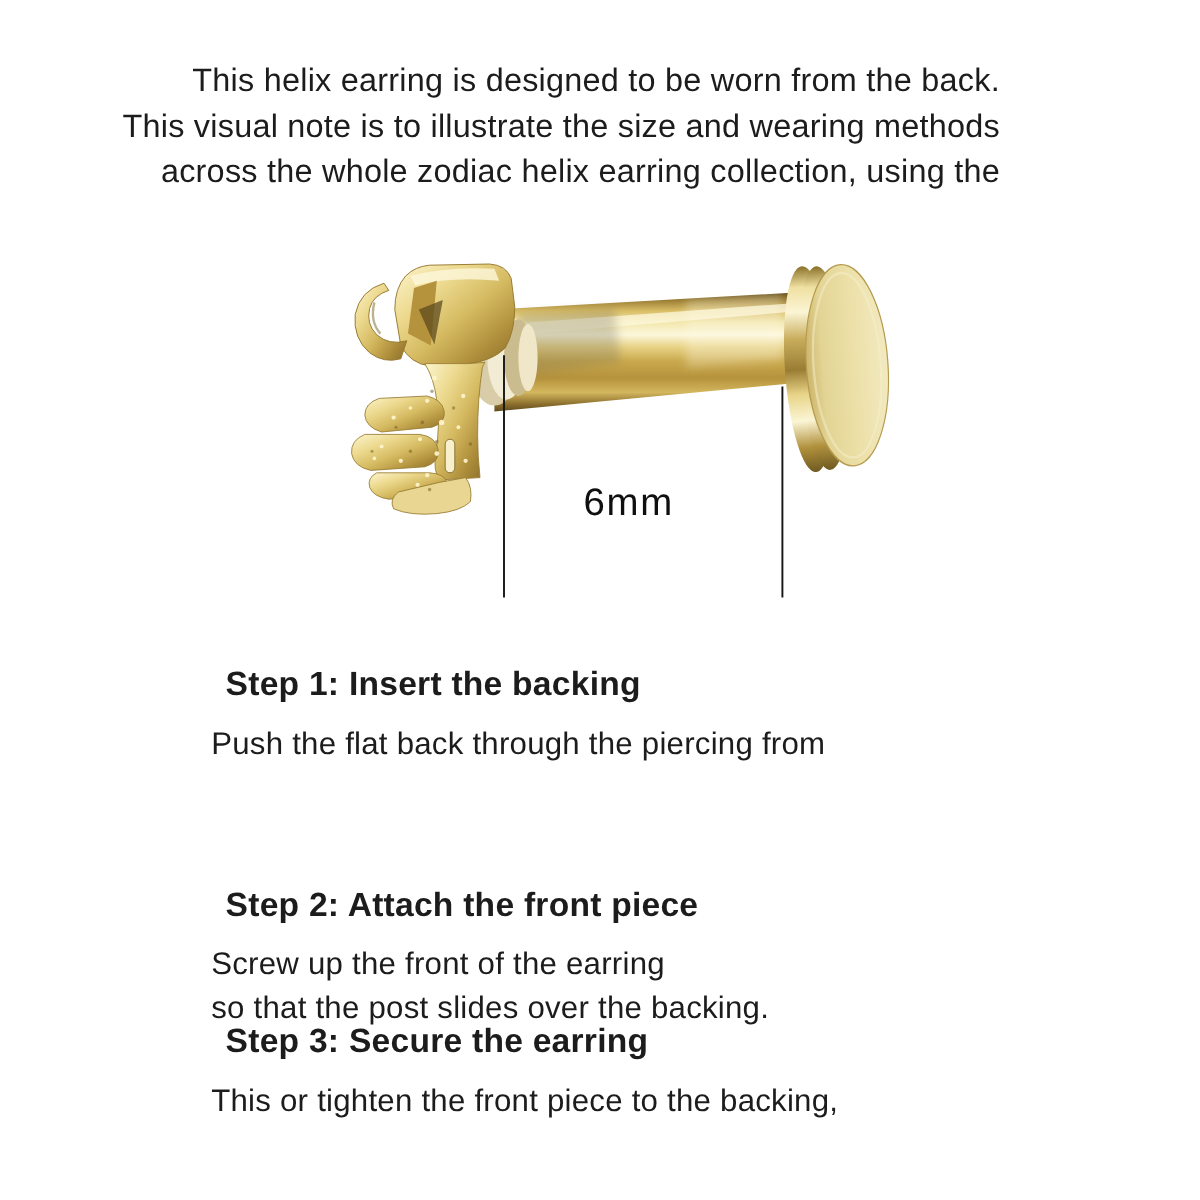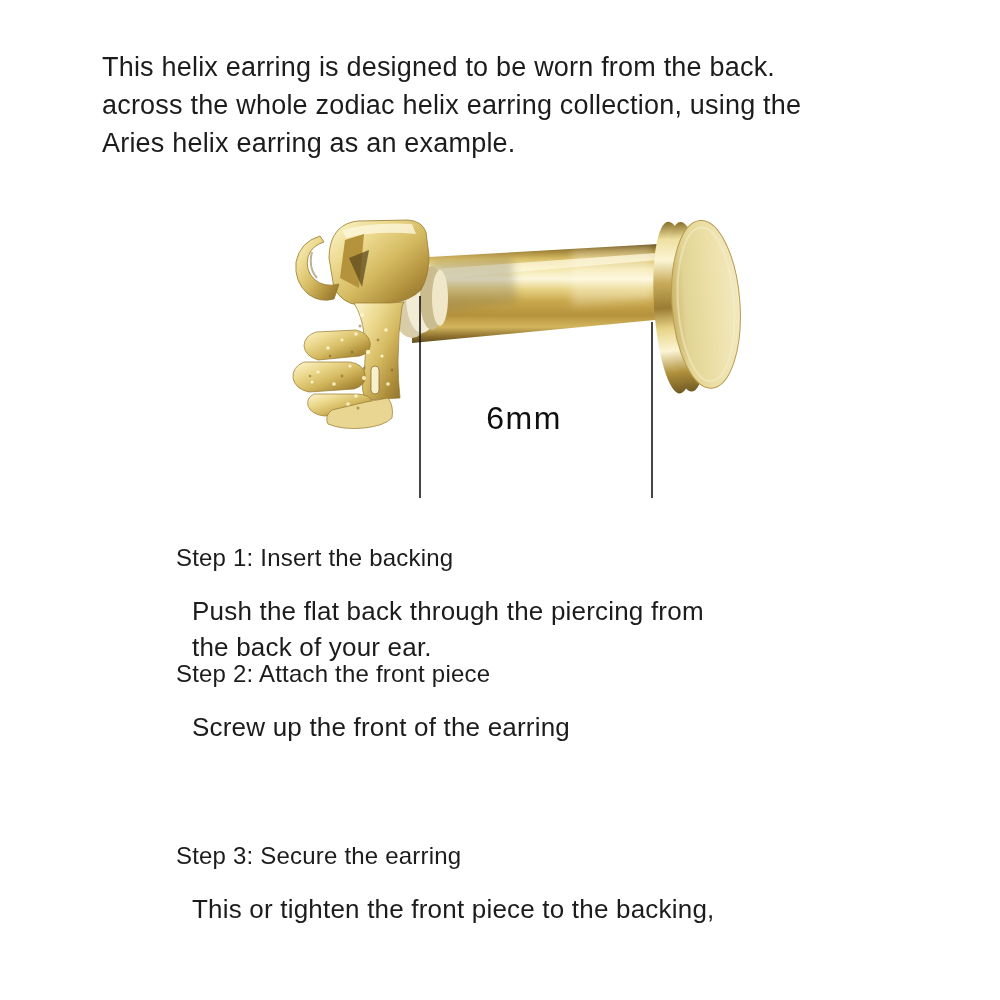--- a/index.html
+++ b/index.html
@@ -19,60 +19,61 @@
 
   .intro {
     position: absolute;
     left: 102px;
     top: 48px;
     margin: 0;
     font-size: 27px;
     line-height: 38px;
     font-weight: 400;
     letter-spacing: 0.2px;
+    text-align: right;
   }
 
   .diagram {
     position: absolute;
     left: 282px;
     top: 200px;
     width: 470px;
     height: 320px;
     margin: 0;
   }
 
   .step {
     position: absolute;
     left: 176px;
     margin: 0;
     font-size: 26px;
     line-height: 36.5px;
     letter-spacing: 0.2px;
   }
   .step h3 {
-    margin: 0;
-    font-size: 24px;
+    margin: 12px;
+    font-size: 28px;
     line-height: 36.5px;
-    font-weight: 400;
+    font-weight: 700;
     letter-spacing: 0.2px;
   }
-  .step p { margin: 16px; }
+  .step p { margin: 0; }
   #step-1 { top: 540px; }
-  #step-2 { top: 656px; }
+  #step-2 { top: 724px; }
   #step-3 { top: 838px; }
 </style>
 </head>
 <body>
 
 <main>
 
   <p class="intro">
     <span class="line">This helix earring is designed to be worn from the back.</span>
+    <span class="line">This visual note is to illustrate the size and wearing methods</span>
     <span class="line">across the whole zodiac helix earring collection, using the</span>
-    <span class="line">Aries helix earring as an example.</span>
   </p>
 
   <figure class="diagram">
     <svg viewBox="270 200 470 320" width="470" height="320" xmlns="http://www.w3.org/2000/svg">
       <defs>
         <linearGradient id="gPost" x1="0" y1="0" x2="0" y2="1">
           <stop offset="0" stop-color="#5e4b1d"></stop>
           <stop offset="0.07" stop-color="#9a7d33"></stop>
           <stop offset="0.16" stop-color="#d9bd66"></stop>
           <stop offset="0.26" stop-color="#f3e7ae"></stop>
@@ -187,28 +188,28 @@
       <line x1="408" y1="296" x2="408" y2="498" stroke="#161616" stroke-width="1.6"></line>
       <line x1="640" y1="322" x2="640" y2="498" stroke="#161616" stroke-width="1.6"></line>
       <text x="512" y="429" text-anchor="middle" font-family="'Liberation Sans','DejaVu Sans',sans-serif" font-size="32" letter-spacing="1.5" fill="#0f0f0f">6mm</text>
     </svg>
   </figure>
 
   <section class="step" id="step-1">
     <h3>Step 1: Insert the backing</h3>
     <p>
       <span class="line">Push the flat back through the piercing from</span>
-      <span class="line">the back of your ear.</span>
     </p>
   </section>
 
   <section class="step" id="step-2">
     <h3>Step 2: Attach the front piece</h3>
     <p>
       <span class="line">Screw up the front of the earring</span>
+      <span class="line">so that the post slides over the backing.</span>
     </p>
   </section>
 
   <section class="step" id="step-3">
     <h3>Step 3: Secure the earring</h3>
     <p>
       <span class="line">This or tighten the front piece to the backing,</span>
     </p>
   </section>
 

